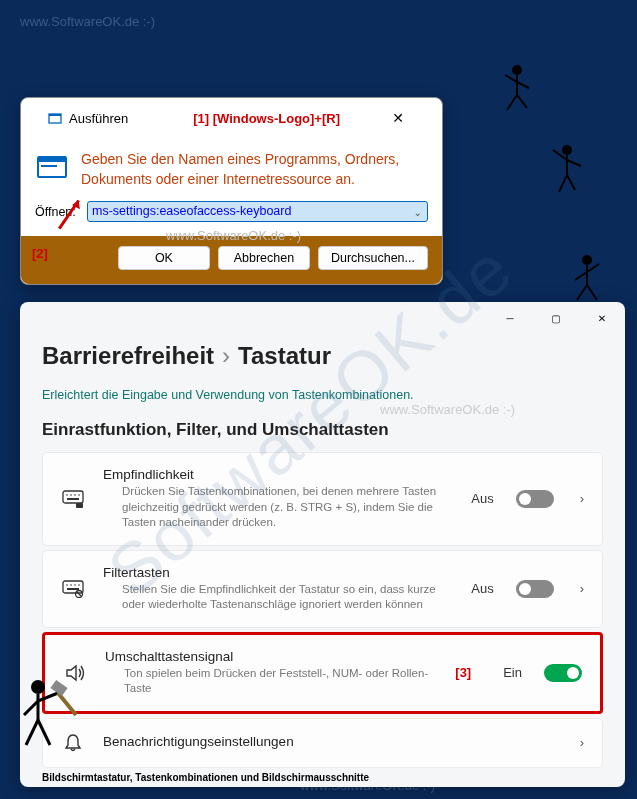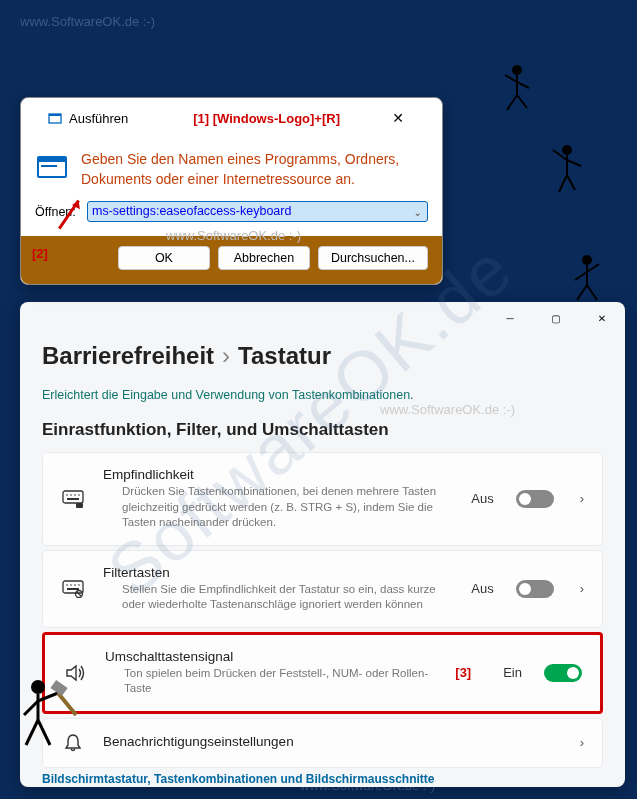--- a/index.html
+++ b/index.html
@@ -206,23 +206,23 @@
     position: absolute;
     width: 12px; height: 12px;
     background: #fff;
     border-radius: 50%;
     top: 3px;
   }
   .toggle.off .knob { left: 3px; }
   .toggle.on .knob { right: 3px; }
   .chevron { font-size: 13px; color: #555; margin-left: 8px; flex-shrink: 0; }
   .truncated-heading {
-    font-size: 12px;
+    font-size: 10px;
     font-weight: 600;
-    color: #0369a1;
+    color: #000000;
     margin-top: 0;
     white-space: nowrap;
     overflow: hidden;
   }
   .hammer-figure {
     position: absolute;
     left: 18px;
     bottom: 40px;
     z-index: 200;
   }

